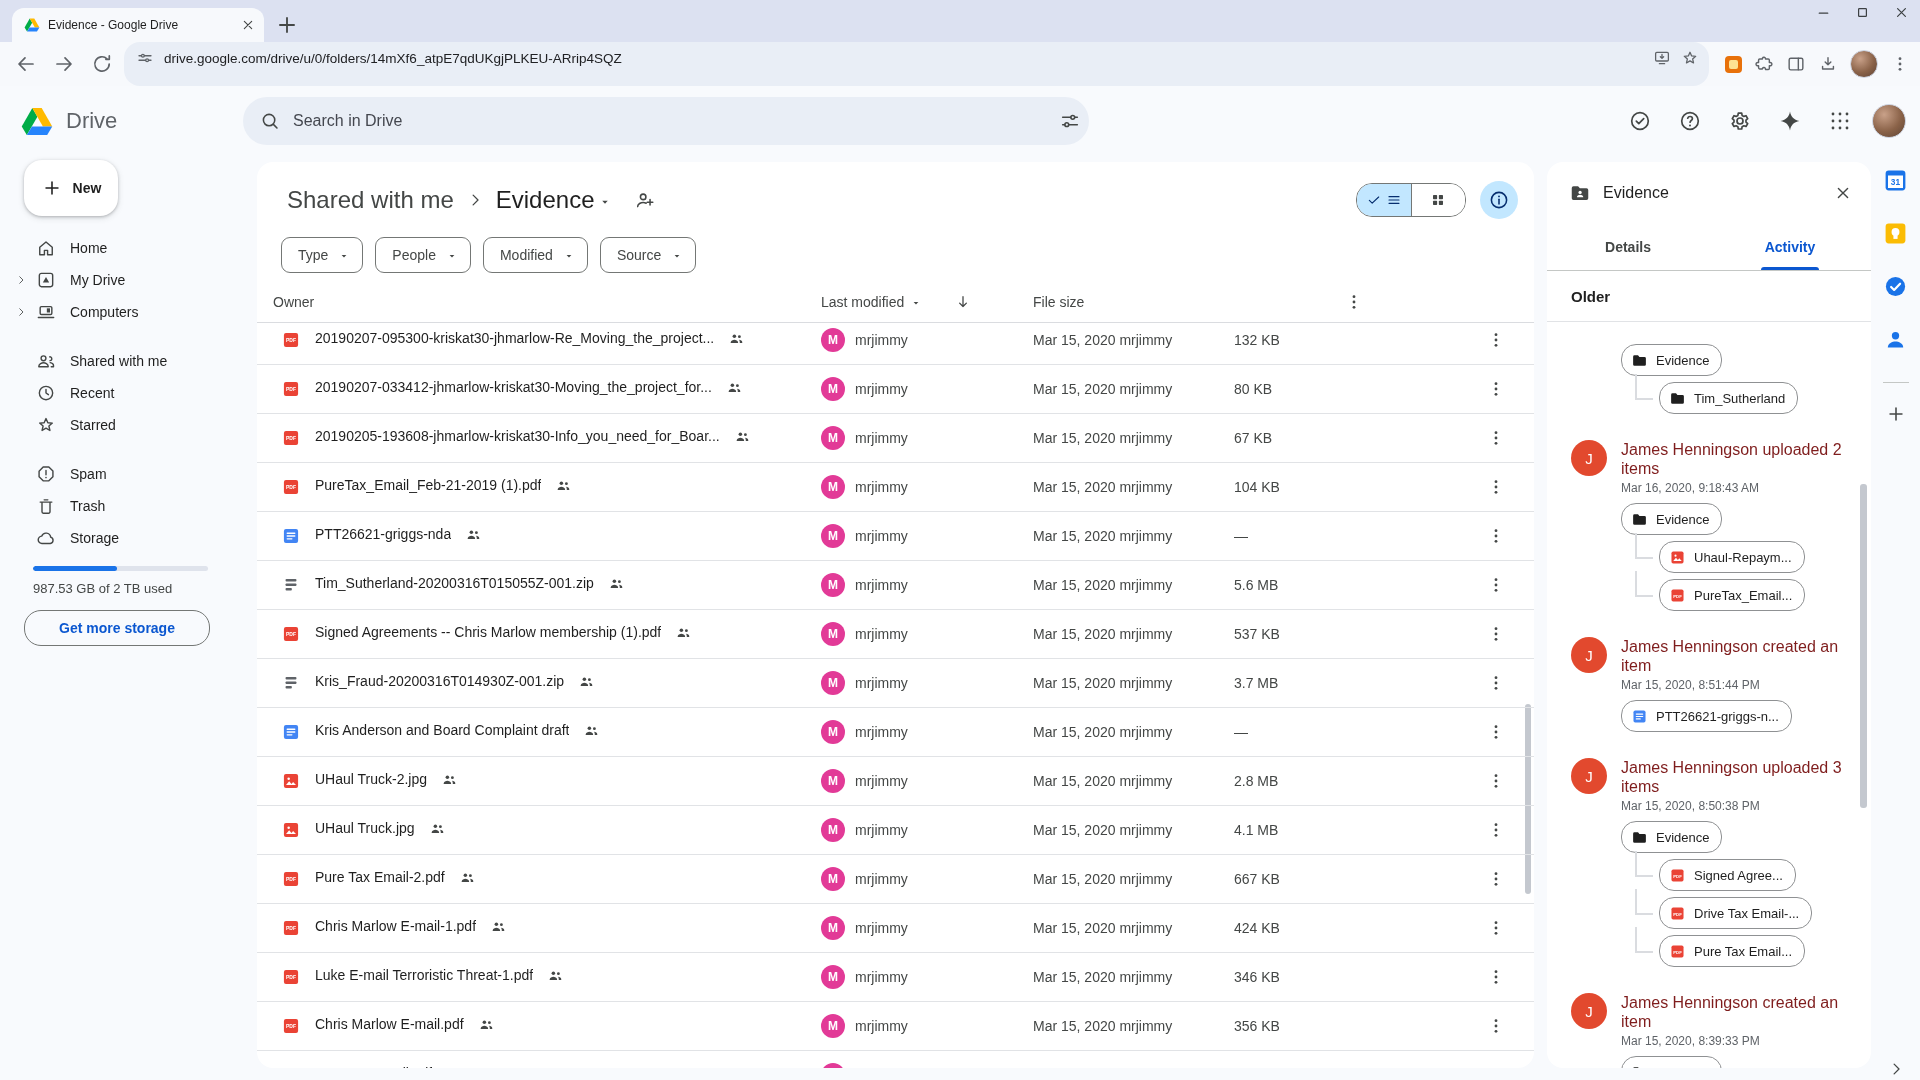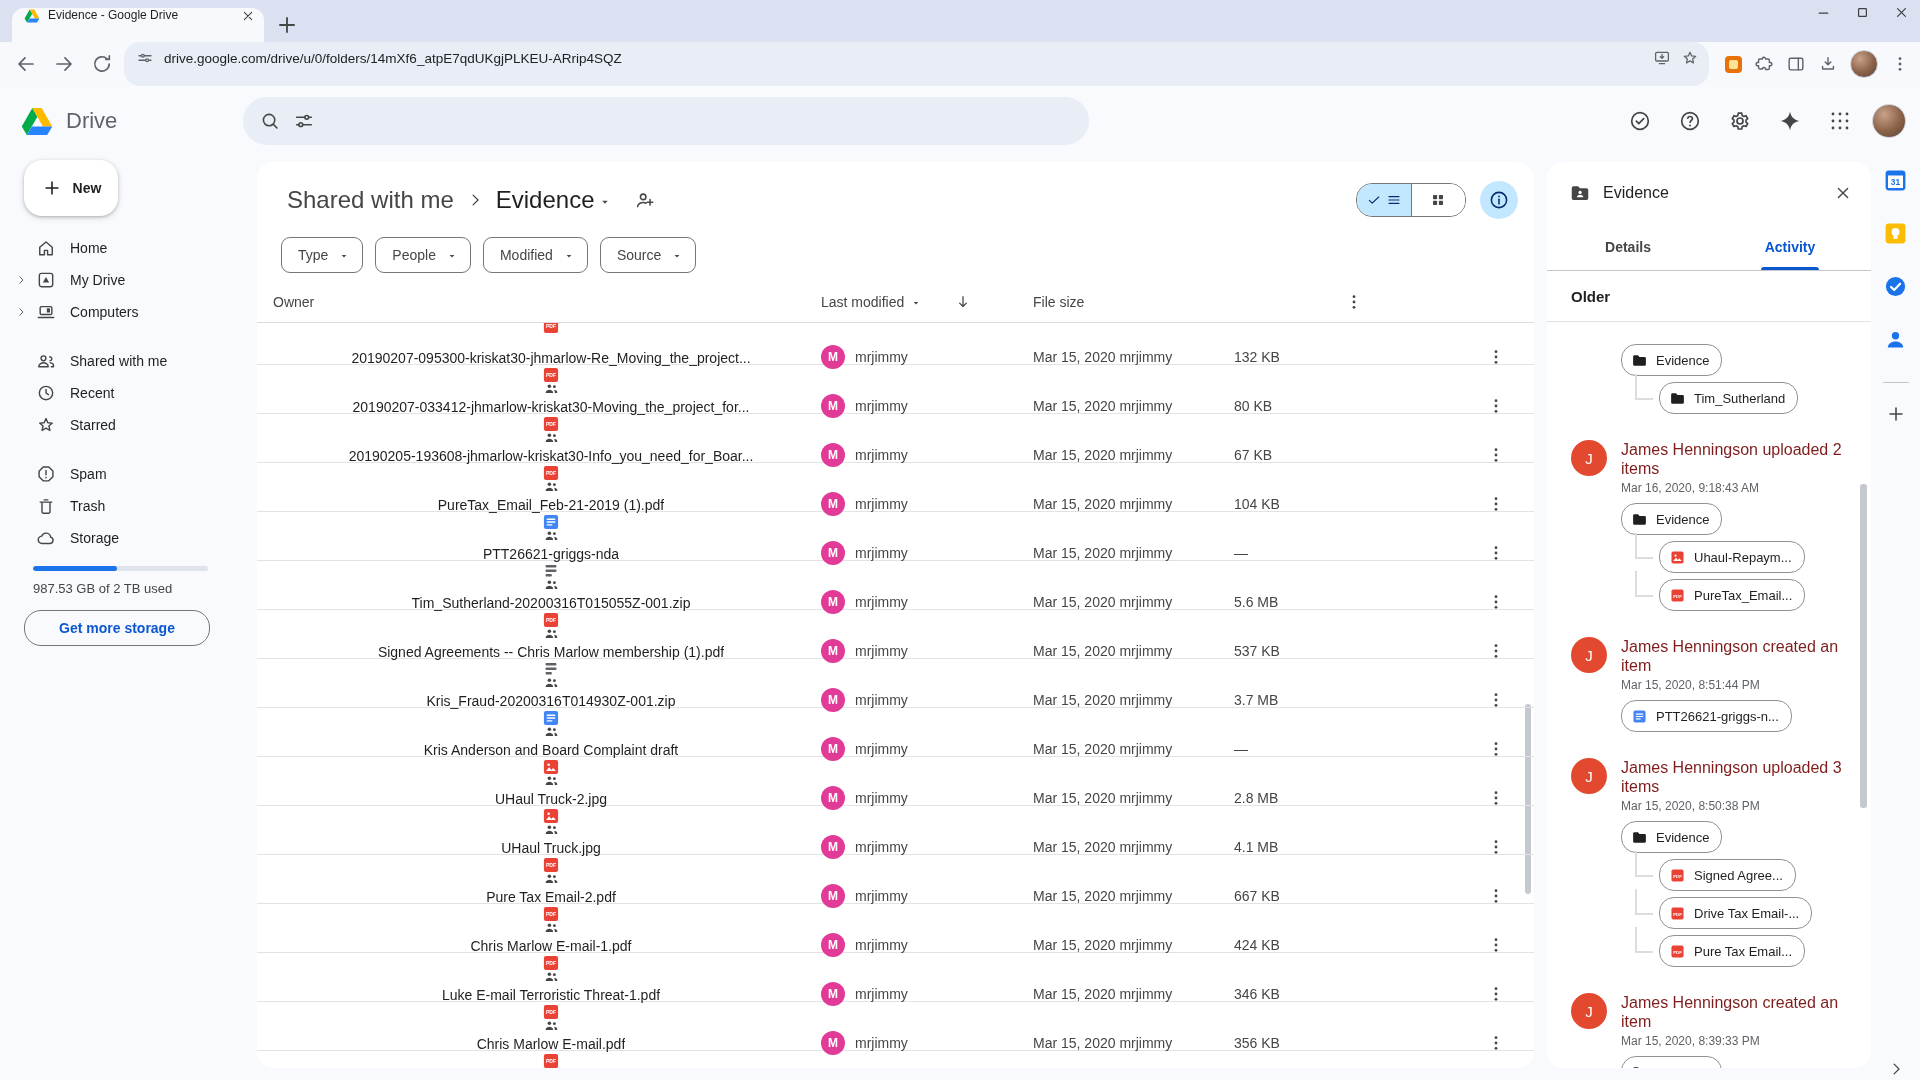--- a/index.html
+++ b/index.html
@@ -4,21 +4,21 @@
 <style>
   html,body{margin:0;padding:0;background:#e9ecf5;}
   .stage{position:relative;width:1920px;height:1080px;overflow:hidden;background:#f8fafd;
          font-family:"Liberation Sans","DejaVu Sans",sans-serif;color:#1f1f1f;
          -webkit-font-smoothing:antialiased;}
   .icon{display:inline-flex;align-items:center;justify-content:center;flex:none;}
   .icon svg{width:100%;height:100%;display:block;}
   
   .tabstrip{height:42px;background:#dce1f1;display:flex;align-items:flex-end;position:relative;}
   .tab{margin-left:12px;width:232px;height:34px;background:#f7f9fc;border-radius:12px 12px 0 0;
-       display:flex;align-items:flex-start;gap:8px;padding:0 8px 0 12px;}
+       display:flex;align-items:center;gap:8px;padding:0 8px 0 12px;}
   .tab-title{flex:1;font-size:12px;color:#1f1f1f;white-space:nowrap;overflow:hidden;text-overflow:ellipsis;}
   .tab .ic16{width:16px;height:16px;color:#444746;}
   .newtab{width:26px;height:26px;margin:0 0 4px 10px;color:#444746;}
   .wincontrols{position:absolute;right:10px;top:4px;display:flex;gap:22px;color:#3c4043;}
   .wincontrols .icon{width:17px;height:17px;}
   .toolbar{height:44px;background:#f7f9fc;display:flex;align-items:center;padding:0 10px;gap:6px;}
   .navic{width:24px;height:24px;color:#5f6368;padding:4px;border-radius:50%;}
   .omnibox{flex:1;height:32px;background:#e9eef6;border-radius:16px;display:flex;align-items:center;
            padding:0 10px 12px 12px;gap:10px;min-width:0;}
   .omnibox .ic18{width:18px;height:18px;color:#5f6368;}
@@ -84,21 +84,21 @@
   .grid{display:grid;grid-template-columns:minmax(0,1fr) 212px 201px 240px 44px;align-items:center;}
   .thead{height:40px;padding:0 16px;border-bottom:1px solid #dadce0;position:relative;z-index:2;background:#fff;
          font-size:14px;color:#444746;}
   .th-name{padding-left:24px;}
   .th-mod{display:flex;align-items:center;gap:6px;}
   .th-mod .caret{width:12px;height:12px;margin-top:2px;}
   .th-mod .sortarrow{width:18px;height:18px;margin-left:26px;color:#444746;}
   .th-kebab{width:20px;height:20px;color:#444746;justify-self:center;}
   .rows{position:relative;z-index:1;margin-top:-7px;}
   .frow{height:48px;padding:0 16px;border-bottom:1px solid #e1e3e6;font-size:14px;color:#444746;}
-  .cell-name{display:flex;align-items:center;gap:14px;min-width:0;padding-left:8px;color:#1f1f1f;flex-direction:column;}
+  .cell-name{display:flex;gap:14px;min-width:0;padding-left:8px;color:#1f1f1f;}
   .cell-name .ficon{width:20px;height:20px;}
   .fname{white-space:nowrap;overflow:hidden;text-overflow:ellipsis;}
   .shared-ic{width:17px;height:17px;color:#444746;}
   .cell-owner{display:flex;align-items:center;gap:10px;}
   .mbadge{width:24px;height:24px;border-radius:50%;background:#e23a97;color:#fff;font-size:12px;font-weight:bold;
           display:flex;align-items:center;justify-content:center;}
   .row-kebab{width:20px;height:20px;color:#444746;justify-self:center;}
   .vscroll{position:absolute;right:3px;width:6px;border-radius:3px;background:#c4c8cf;}
   .card .vscroll{top:542px;height:190px;}
   
@@ -295,20 +295,21 @@
     </div>
     <div class="searchbar">
       <span class="icon ic22">
           <svg viewBox="0 0 24 24">
             <g fill="none" stroke="currentColor" stroke-width="1.7" stroke-linecap="round" stroke-linejoin="round">
               <circle cx="11" cy="11" r="6.2"></circle>
               <path d="m15.7 15.7 3.9 3.9"></path>
             </g>
           </svg>
         </span>
+      <span class="search-ph">Search in Drive</span>
       <span class="icon ic22">
           <svg viewBox="0 0 24 24">
             <g fill="none" stroke="currentColor" stroke-width="1.7" stroke-linecap="round" stroke-linejoin="round">
               <path d="M4 8h8.8M17.2 8H20M4 16h2.3M10.8 16H20"></path>
               <circle cx="15" cy="8" r="2.1"></circle>
               <circle cx="8.5" cy="16" r="2.1"></circle>
             </g>
           </svg>
         </span>
     </div>

